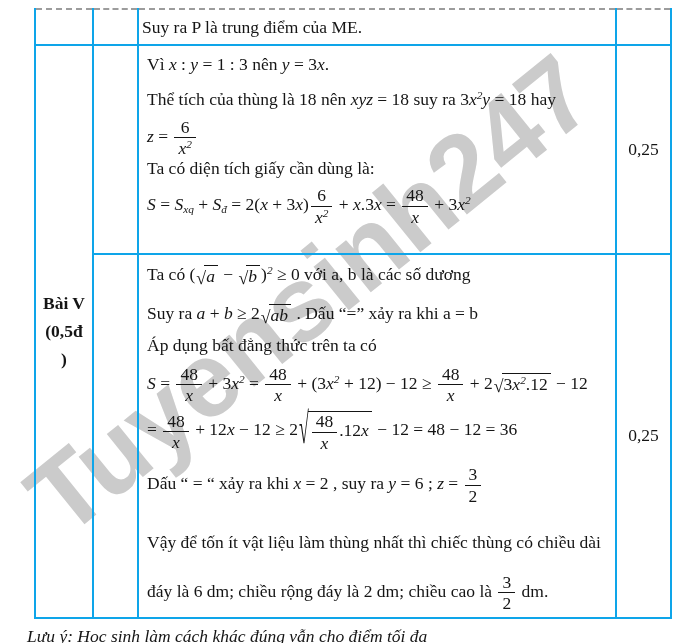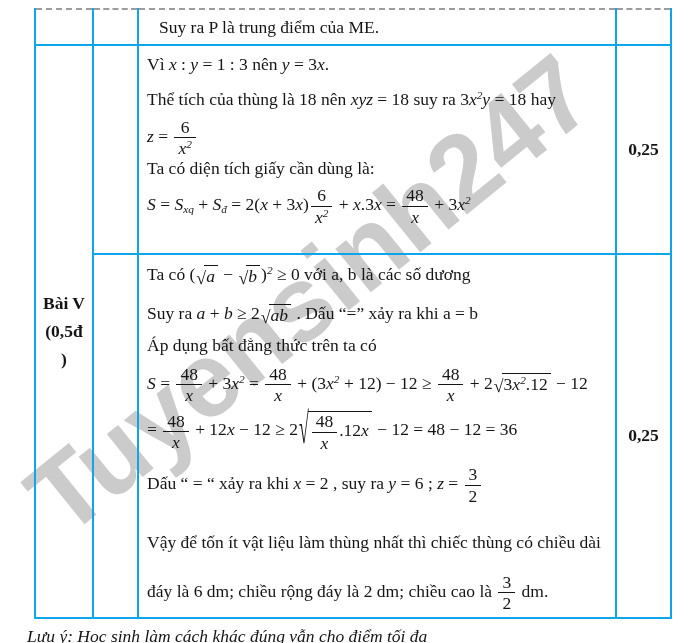--- a/index.html
+++ b/index.html
@@ -12,24 +12,24 @@
     font-family:"Liberation Sans", sans-serif; font-weight:bold;
     font-size:106px; letter-spacing:-1px; color:#cbcbcb; white-space:nowrap;
     transform:rotate(-39deg); transform-origin:left center; line-height:1;
   }
   table.answer-table {
     position:relative; z-index:1; border-collapse:collapse; table-layout:fixed;
     margin:8px 0 0 34px;
   }
   td { border:2px solid #0ea5e9; background:transparent; padding:2px 6px; font-size:17.5px; }
   tr.row-top td { border-top:2px dashed #9c9c9c; height:30px; vertical-align:middle; }
-  td.prev-cell { padding-left:20px; }
+  td.prev-cell { padding-left:3px; }
   td.bai-cell { text-align:center; vertical-align:middle; font-weight:bold; line-height:1.6;border-radius:28px; }
   td.content-cell { vertical-align:top; padding:2px 6px 4px 8px; }
-  td.score-cell { text-align:center; vertical-align:middle;font-weight:bold; }
+  td.score-cell { text-align:center; vertical-align:middle; }
   .mline { line-height:1.25; }
   
   .mt { }
   .mi { font-style:italic; }
   sup.msup { font-size:0.65em; line-height:0; vertical-align:0.5em; font-style:italic; }
   sub.msub { font-size:0.65em; line-height:0; vertical-align:-0.3em; font-style:italic; }
   .frac { display:inline-block; text-align:center; vertical-align:middle; margin:0 2px; }
   .fn { display:block; border-bottom:1.5px solid #151515; padding:0 4px 1px; line-height:1.05; }
   .fd { display:block; padding:1px 4px 0; line-height:1.05;text-align:center; }
   .rad { display:inline-flex; align-items:stretch; vertical-align:middle; margin:0 1px; }

